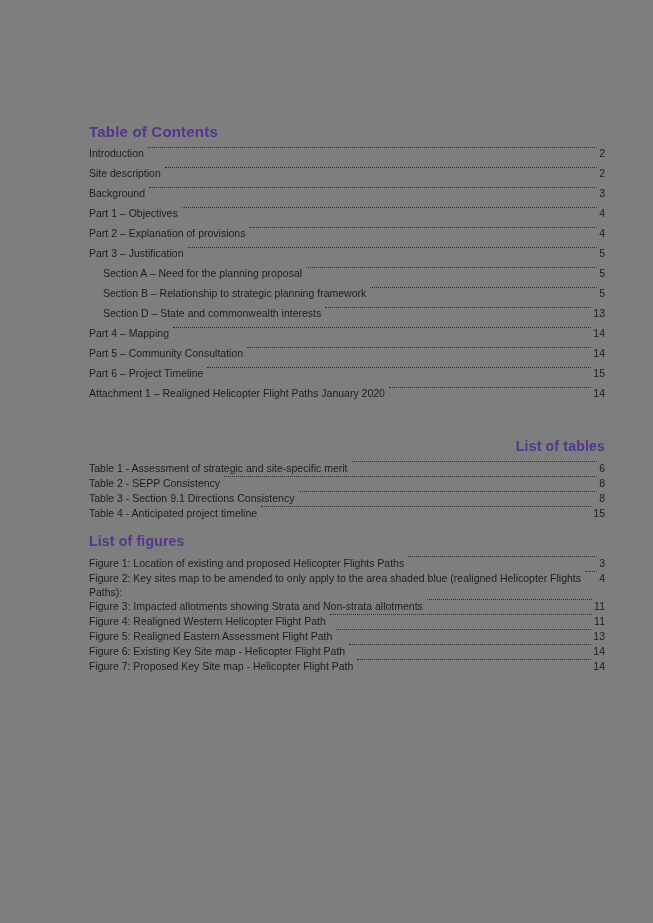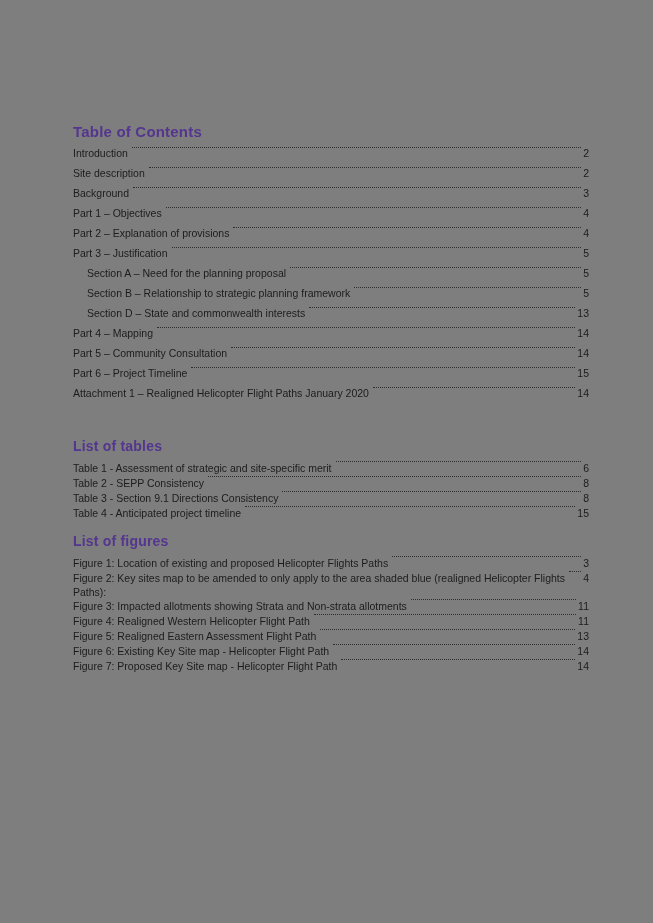--- a/index.html
+++ b/index.html
@@ -8,21 +8,21 @@
   body {
     width: 653px; height: 923px;
     background: var(--bg);
     font-family: "Liberation Sans", sans-serif;
     color: var(--ink);
     overflow: hidden;
     position: relative;
   }
   .content {
     position: absolute;
-    left: 73px; top: 123px;
+    left: 89px; top: 123px;
     width: 516px;
   }
   .sec-title {
     color: var(--accent);
     font-weight: bold;
     margin: 0 0 7px 0;
     letter-spacing: 0.2px;
   }
   .sec-title.big { font-size: 15px; }
   .sec-title.small { font-size: 14px; }
@@ -37,21 +37,21 @@
   .tight .row { min-height: 15px; line-height: 14px; }
   .row.indent { padding-left: 14px; }
   .lbl { white-space: normal; }
   .dots {
     flex: 1 1 auto;
     min-width: 12px;
     border-bottom: 1.6px dotted #2e2e2e;
     margin: 0 2px 3px 4px;
   }
   .pg { flex: 0 0 auto; }
-  .gap-tables { margin-top: 31px; }
+  .gap-tables { margin-top: 31px; text-align: right; }
   .gap-figures { margin-top: 12px; }
 </style>
 </head>
 <body>
 
 <div class="content">
 
   <h2 class="sec-title big">Table of Contents</h2>
   <div id="toc-list" class="toc">
       <div class="row">

